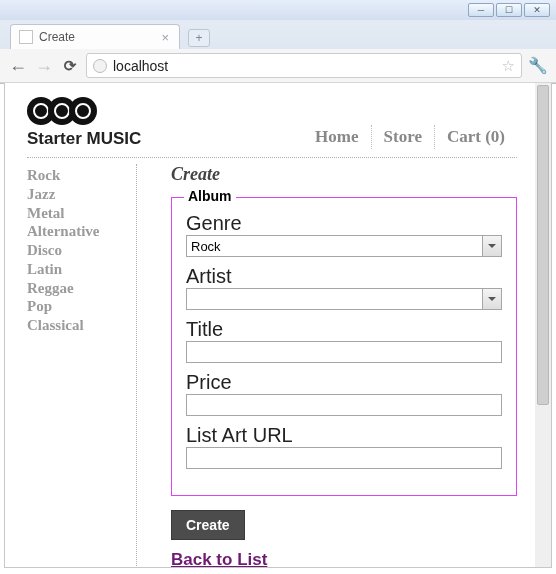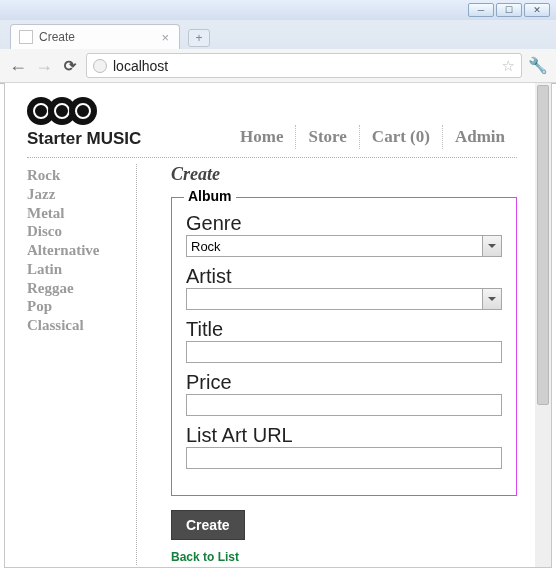--- a/index.html
+++ b/index.html
@@ -261,25 +261,26 @@
   .submit {
     background: #4c4c4c;
     color: #fff;
     font-size: 14px;
     font-weight: bold;
     padding: 6px 14px;
     border: 1px solid #3b3b3b;
     display: inline-block;
   }
   .back-link {
-    color: #15803d;
-    font-size: 12px;
+    color: #701a75;
+    font-size: 17px;
     font-weight: bold;
     display: inline-block;
     margin-top: 10px;
+    text-decoration: underline;
   }
 </style>
 </head>
 <body>
 
 <div class="browser-top">
   <div class="win-titlebar">
     <div class="win-btn">─</div>
     <div class="win-btn">☐</div>
     <div class="win-btn">✕</div>
@@ -317,33 +318,32 @@
           <div class="rec"></div>
             <div class="rec"></div>
             <div class="rec"></div>
         </div>
         <div class="brand">Starter MUSIC</div>
       </div>
       <div class="topnav">
         <span class="navitem">Home</span>
         <span class="navitem">Store</span>
         <span class="navitem">Cart (0)</span>
-        <span class="navitem">Admin</span>
       </div>
     </div>
 
     <hr class="divider">
 
     <div class="body-row">
       <div class="sidebar">
         <div class="sidebar-item">Rock</div>
         <div class="sidebar-item">Jazz</div>
         <div class="sidebar-item">Metal</div>
+        <div class="sidebar-item">Alternative</div>
         <div class="sidebar-item">Disco</div>
-        <div class="sidebar-item">Alternative</div>
         <div class="sidebar-item">Latin</div>
         <div class="sidebar-item">Reggae</div>
         <div class="sidebar-item">Pop</div>
         <div class="sidebar-item">Classical</div>
       </div>
 
       <div class="main">
         <div class="page-title">Create</div>
 
         <div class="fieldset">

